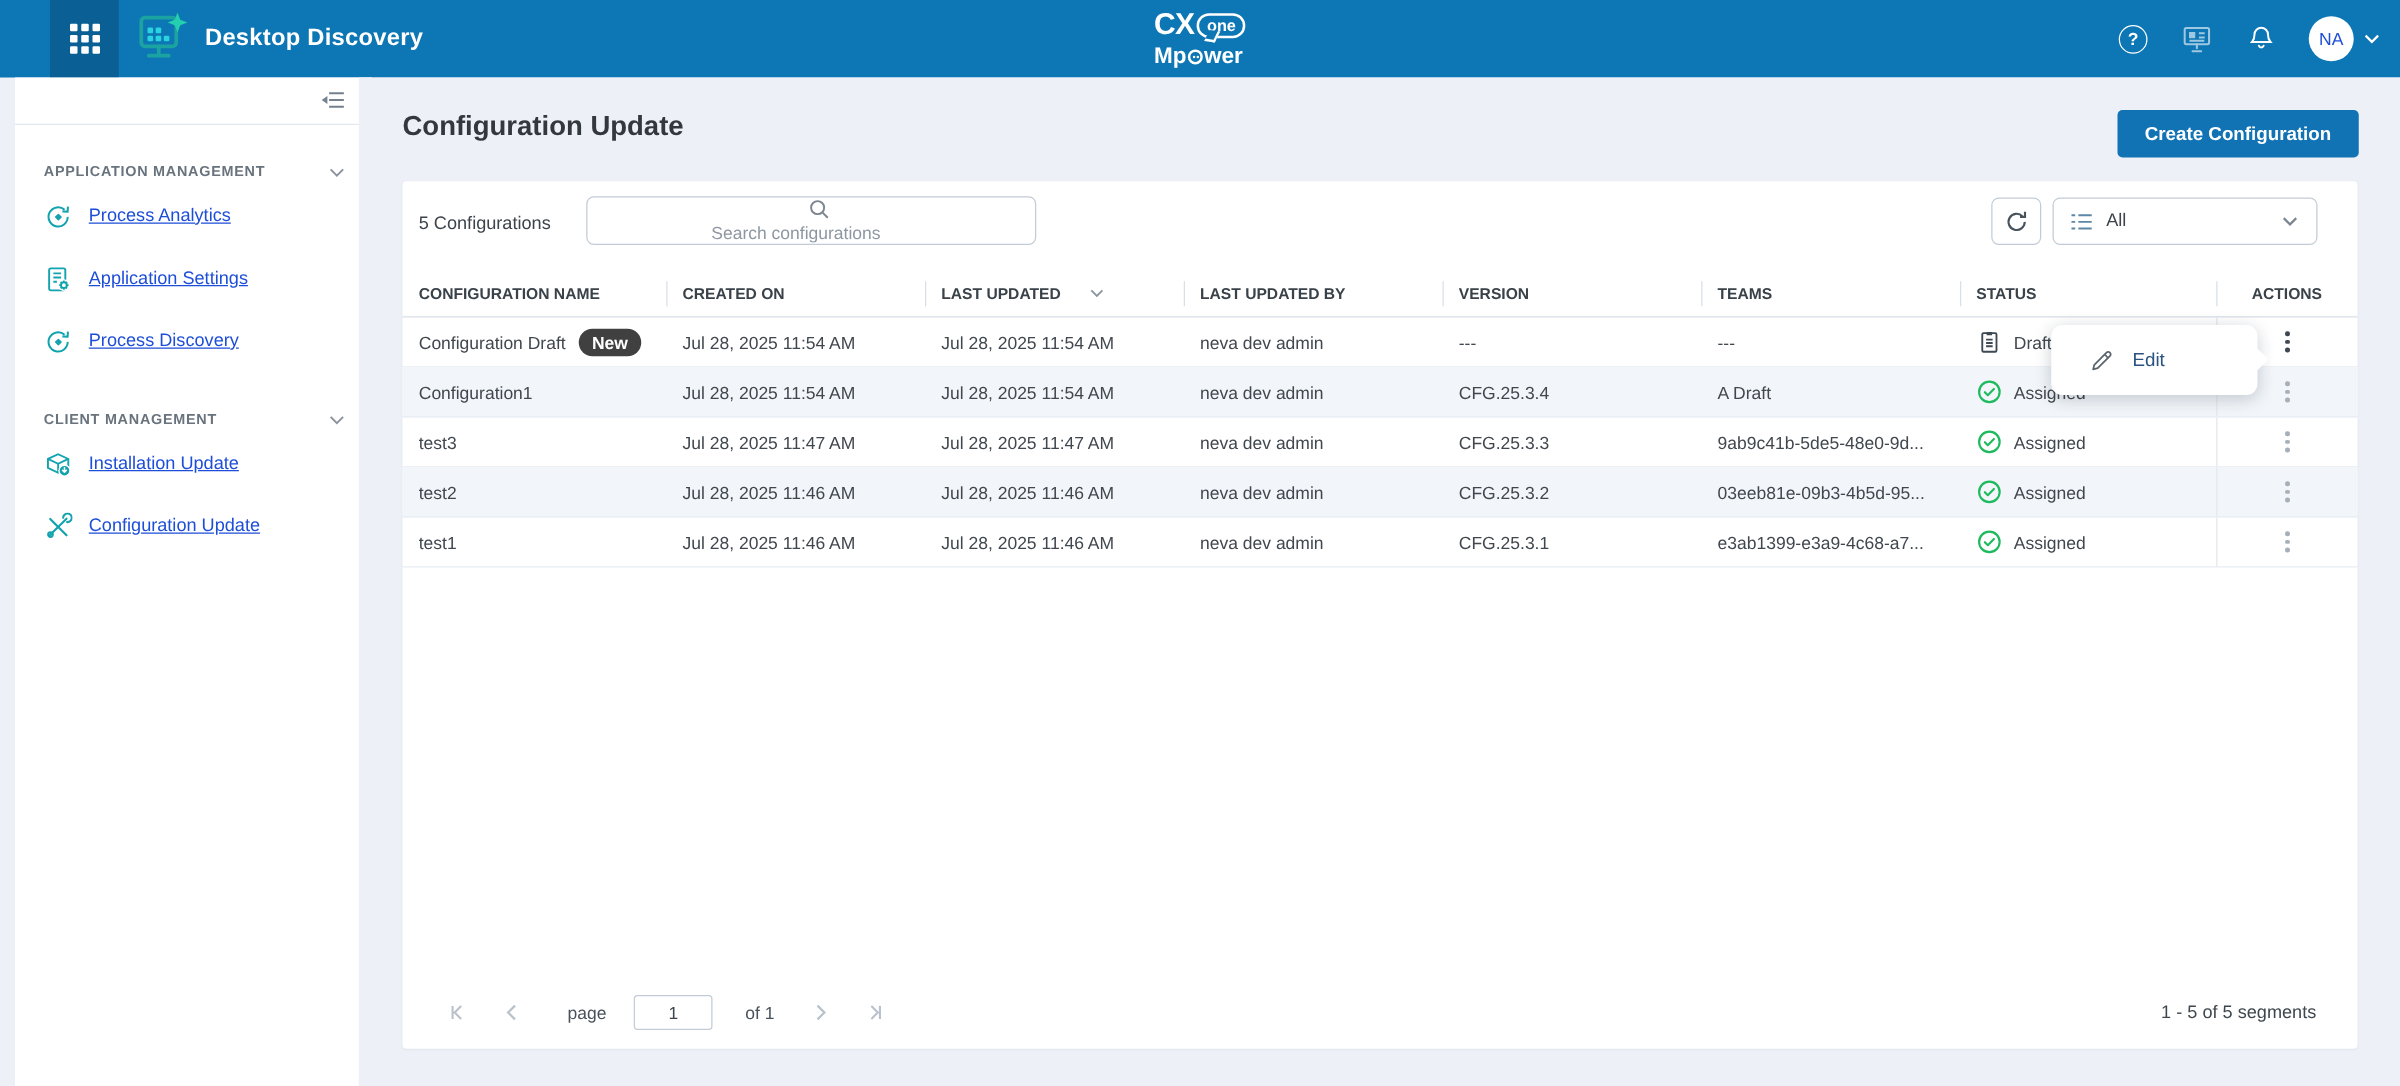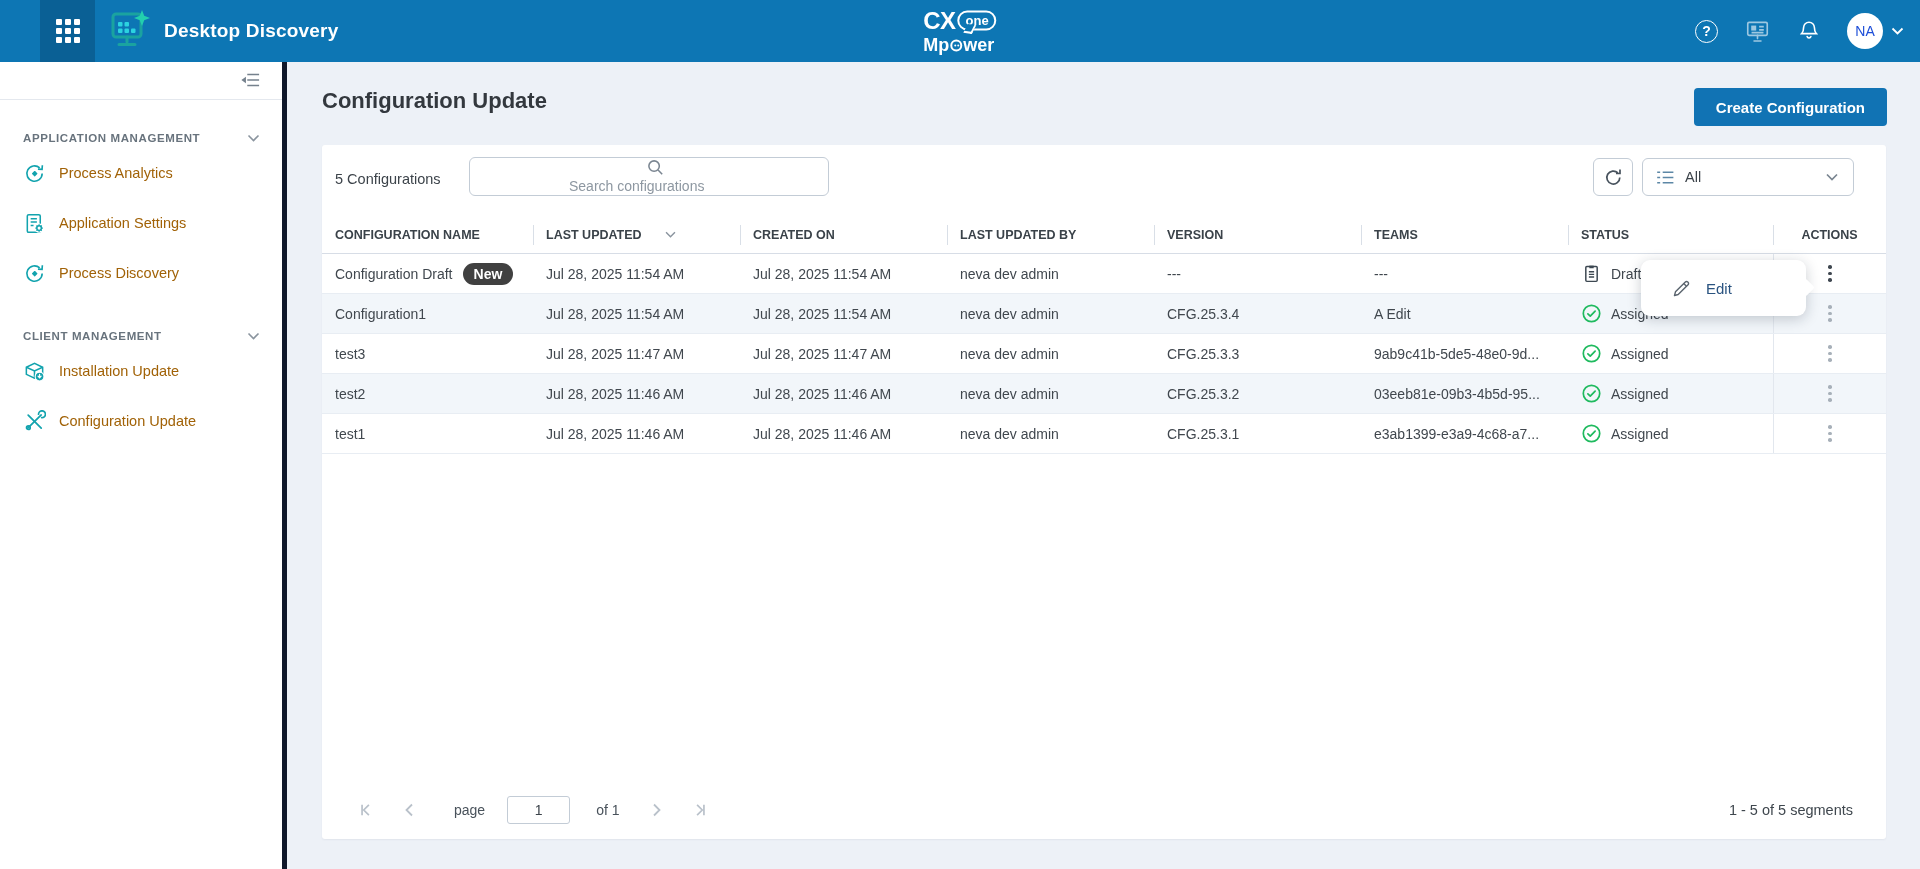--- a/index.html
+++ b/index.html
@@ -22,27 +22,27 @@
   .power-o { width:12px; height:12px; border:2px solid #fff; border-radius:50%; display:inline-flex; align-items:center; justify-content:center; gap:1px; margin:2px 1px 0; }
   .power-o i { width:2px; height:2px; background:#fff; border-radius:50%; }
 
   .top-actions { position:absolute; right:16px; top:0; height:62px; display:flex; align-items:center; gap:26px; }
   .help-circle { width:23px; height:23px; border:1.6px solid #fff; border-radius:50%; color:#fff; font-size:14px; font-weight:bold; display:flex; align-items:center; justify-content:center; cursor:pointer; }
   .icon-btn { cursor:pointer; display:flex; align-items:center; }
   .avatar-wrap { display:flex; align-items:center; gap:8px; cursor:pointer; }
   .avatar { width:36px; height:36px; border-radius:50%; background:#fff; color:#1d4ed8; font-size:14px; font-weight:normal; display:flex; align-items:center; justify-content:center; }
 
   
-  .sidebar { position:absolute; top:62px; left:0; width:287px; bottom:0; background:#fff; border-right:5px solid #0f172a; }
+  .sidebar { position:absolute; top:62px; left:12px; width:287px; bottom:0; background:#fff; border-right:1px solid #0f172a; }
   .collapse-row { height:38px; border-bottom:1px solid #e4e8ee; position:relative; }
   .collapse-row svg { position:absolute; right:22px; top:9px; cursor:pointer; }
   .side-section { display:flex; align-items:center; justify-content:space-between; padding:0 22px 0 23px; margin-top:28px; height:20px; }
   .side-section .sec-label { font-size:11.5px; font-weight:bold; color:#68737d; letter-spacing:.6px; }
   .side-item { display:flex; align-items:center; height:50px; padding-left:23px; cursor:pointer; }
-  .side-item .lbl { font-size:14.5px; color:#a16207; margin-left:13px; }
+  .side-item .lbl { font-size:14.5px; color:#1d4ed8; margin-left:13px;text-decoration:underline; }
 
   
   .main { position:absolute; top:62px; left:287px; right:0; bottom:0; background:#edf1f7; }
   .page-title { position:absolute; left:35px; top:26px; font-size:22px; font-weight:bold; color:#33383e; }
   .create-btn { position:absolute; right:33px; top:26px; height:38px; padding:0 22px; background:#1173b4; border:none; border-radius:4px; color:#fff; font-size:15px; font-weight:bold; font-family:"Liberation Sans",sans-serif; cursor:pointer; }
 
   .card { position:absolute; left:35px; top:83px; width:1564px; height:694px; background:#fff; border-radius:3px; box-shadow:0 1px 2px rgba(30,40,60,.06); }
 
   
   .toolbar { position:relative; height:72px; }
@@ -254,27 +254,27 @@
         <span class="val">All</span>
         <svg width="14" height="9" viewBox="0 0 13 9" fill="none" stroke="#7a8591" stroke-width="1.7">
             <path d="M1.5 1.5l5 5 5-5"></path>
           </svg>
       </div>
     </div>
 
     <div class="tbl">
       <div class="thead">
         <div class="th">CONFIGURATION NAME</div>
+        <div class="th">CREATED ON</div>
         <div class="th sortable">
           <span>LAST UPDATED</span>
           <svg width="13" height="8" viewBox="0 0 13 9" fill="none" stroke="#8a949e" stroke-width="1.6">
               <path d="M1.5 1.5l5 5 5-5"></path>
             </svg>
         </div>
-        <div class="th">CREATED ON</div>
         <div class="th">LAST UPDATED BY</div>
         <div class="th">VERSION</div>
         <div class="th">TEAMS</div>
         <div class="th">STATUS</div>
         <div class="th actions">ACTIONS</div>
       </div>
 
       <div class="trow">
         <div class="td">
             <span>Configuration Draft</span>
@@ -301,21 +301,21 @@
             </span>
           </div>
       </div>
 
       <div class="trow alt">
         <div class="td">Configuration1</div>
         <div class="td">Jul 28, 2025 11:54 AM</div>
         <div class="td">Jul 28, 2025 11:54 AM</div>
         <div class="td">neva dev admin</div>
         <div class="td">CFG.25.3.4</div>
-        <div class="td">A Edit</div>
+        <div class="td">A Draft</div>
         <div class="td status-cell">
           <svg width="21" height="21" viewBox="0 0 22 22" fill="none" stroke="#1fba5e" stroke-width="1.8">
               <circle cx="11" cy="11" r="8.6"></circle>
               <path d="M7.2 11.3l2.5 2.5 5.1-5.2" stroke-linecap="round" stroke-linejoin="round"></path>
             </svg>
           <span>Assigned</span>
         </div>
         <div class="td actions">
             <span class="kebab">
               <i></i>

